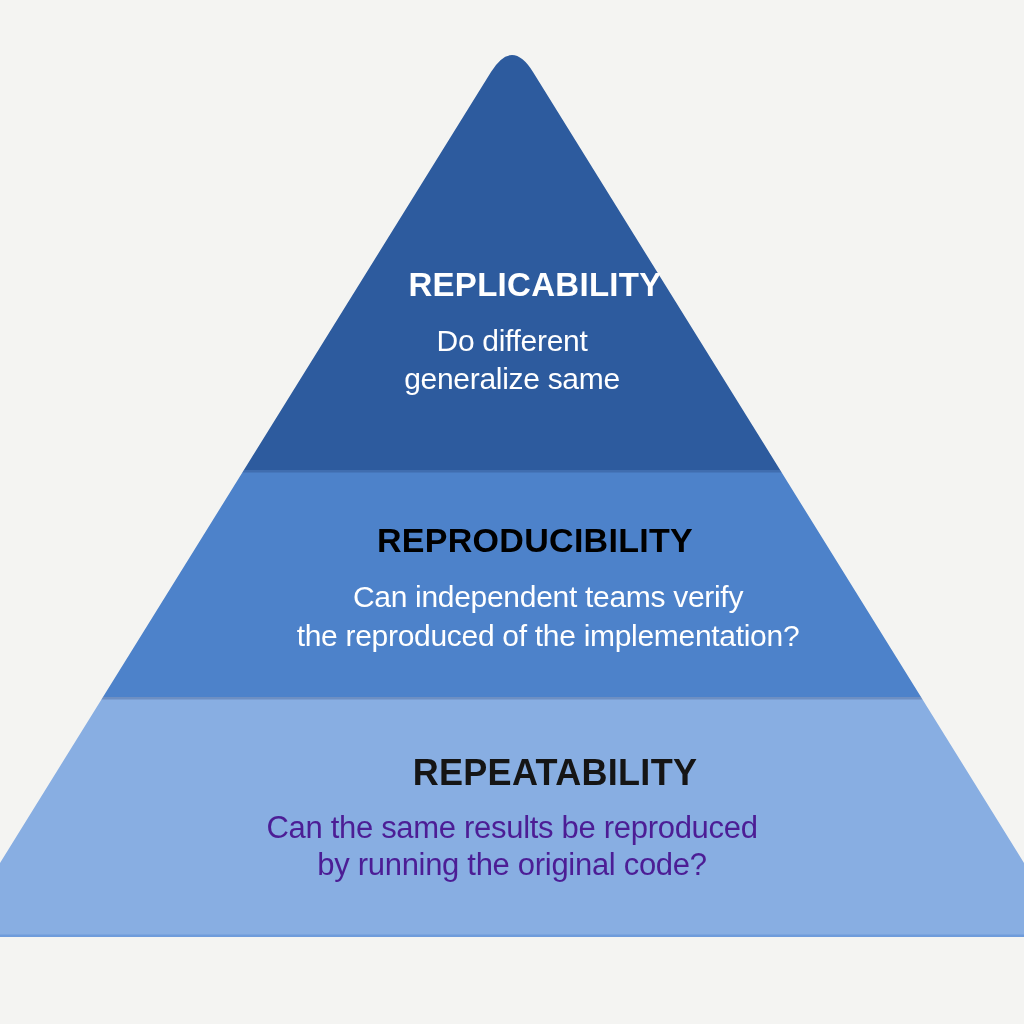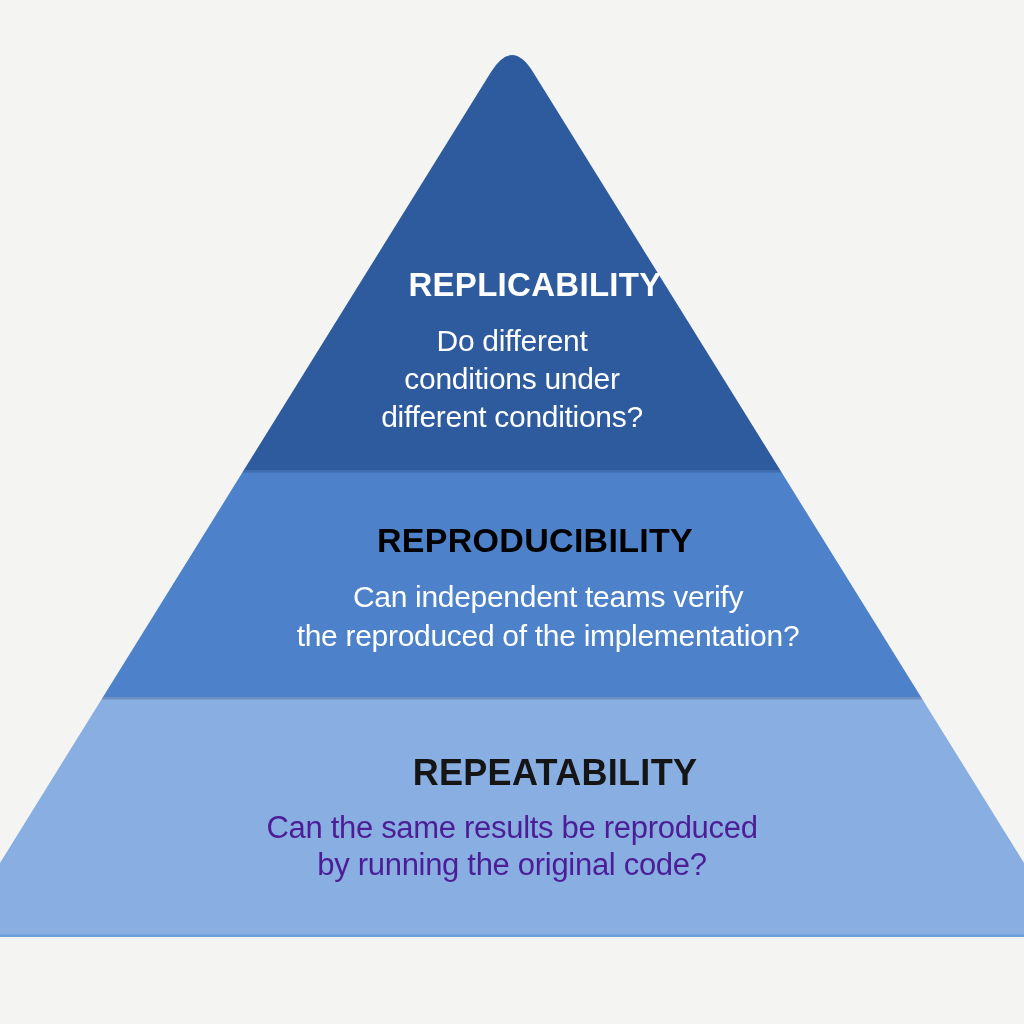--- a/index.html
+++ b/index.html
@@ -66,22 +66,21 @@
       <rect x="-60" y="697" width="1144" height="240" fill="#88aee2"></rect>
       <rect x="-60" y="470" width="1144" height="2.5" fill="rgba(16,38,82,0.22)"></rect>
       <rect x="-60" y="697" width="1144" height="2.5" fill="rgba(16,38,82,0.22)"></rect>
       <rect x="-60" y="934.5" width="1144" height="2.5" fill="#6f9cdb"></rect>
     </g>
   </svg>
 
   <div class="tier-heading t1-heading" style="color: rgb(255, 255, 255);">REPLICABILITY</div>
   <div class="tier-question t1-body" style="color: rgb(255, 255, 255);">
     <div>Do different</div>
-    <div>conditions under</div>
-    <div>different conditions?</div>
+    <div>generalize same</div>
   </div>
 
   <div class="tier-heading t2-heading" style="color: #000000;">REPRODUCIBILITY</div>
   <div class="tier-question t2-body" style="color: rgb(255, 255, 255);">
     <div>Can independent teams verify</div>
     <div>the reproduced of the implementation?</div>
   </div>
 
   <div class="tier-heading t3-heading" style="color: rgb(21, 21, 21); margin-left: 20px;">REPEATABILITY</div>
   <div class="tier-question t3-body" style="color: #4c1d95;">

